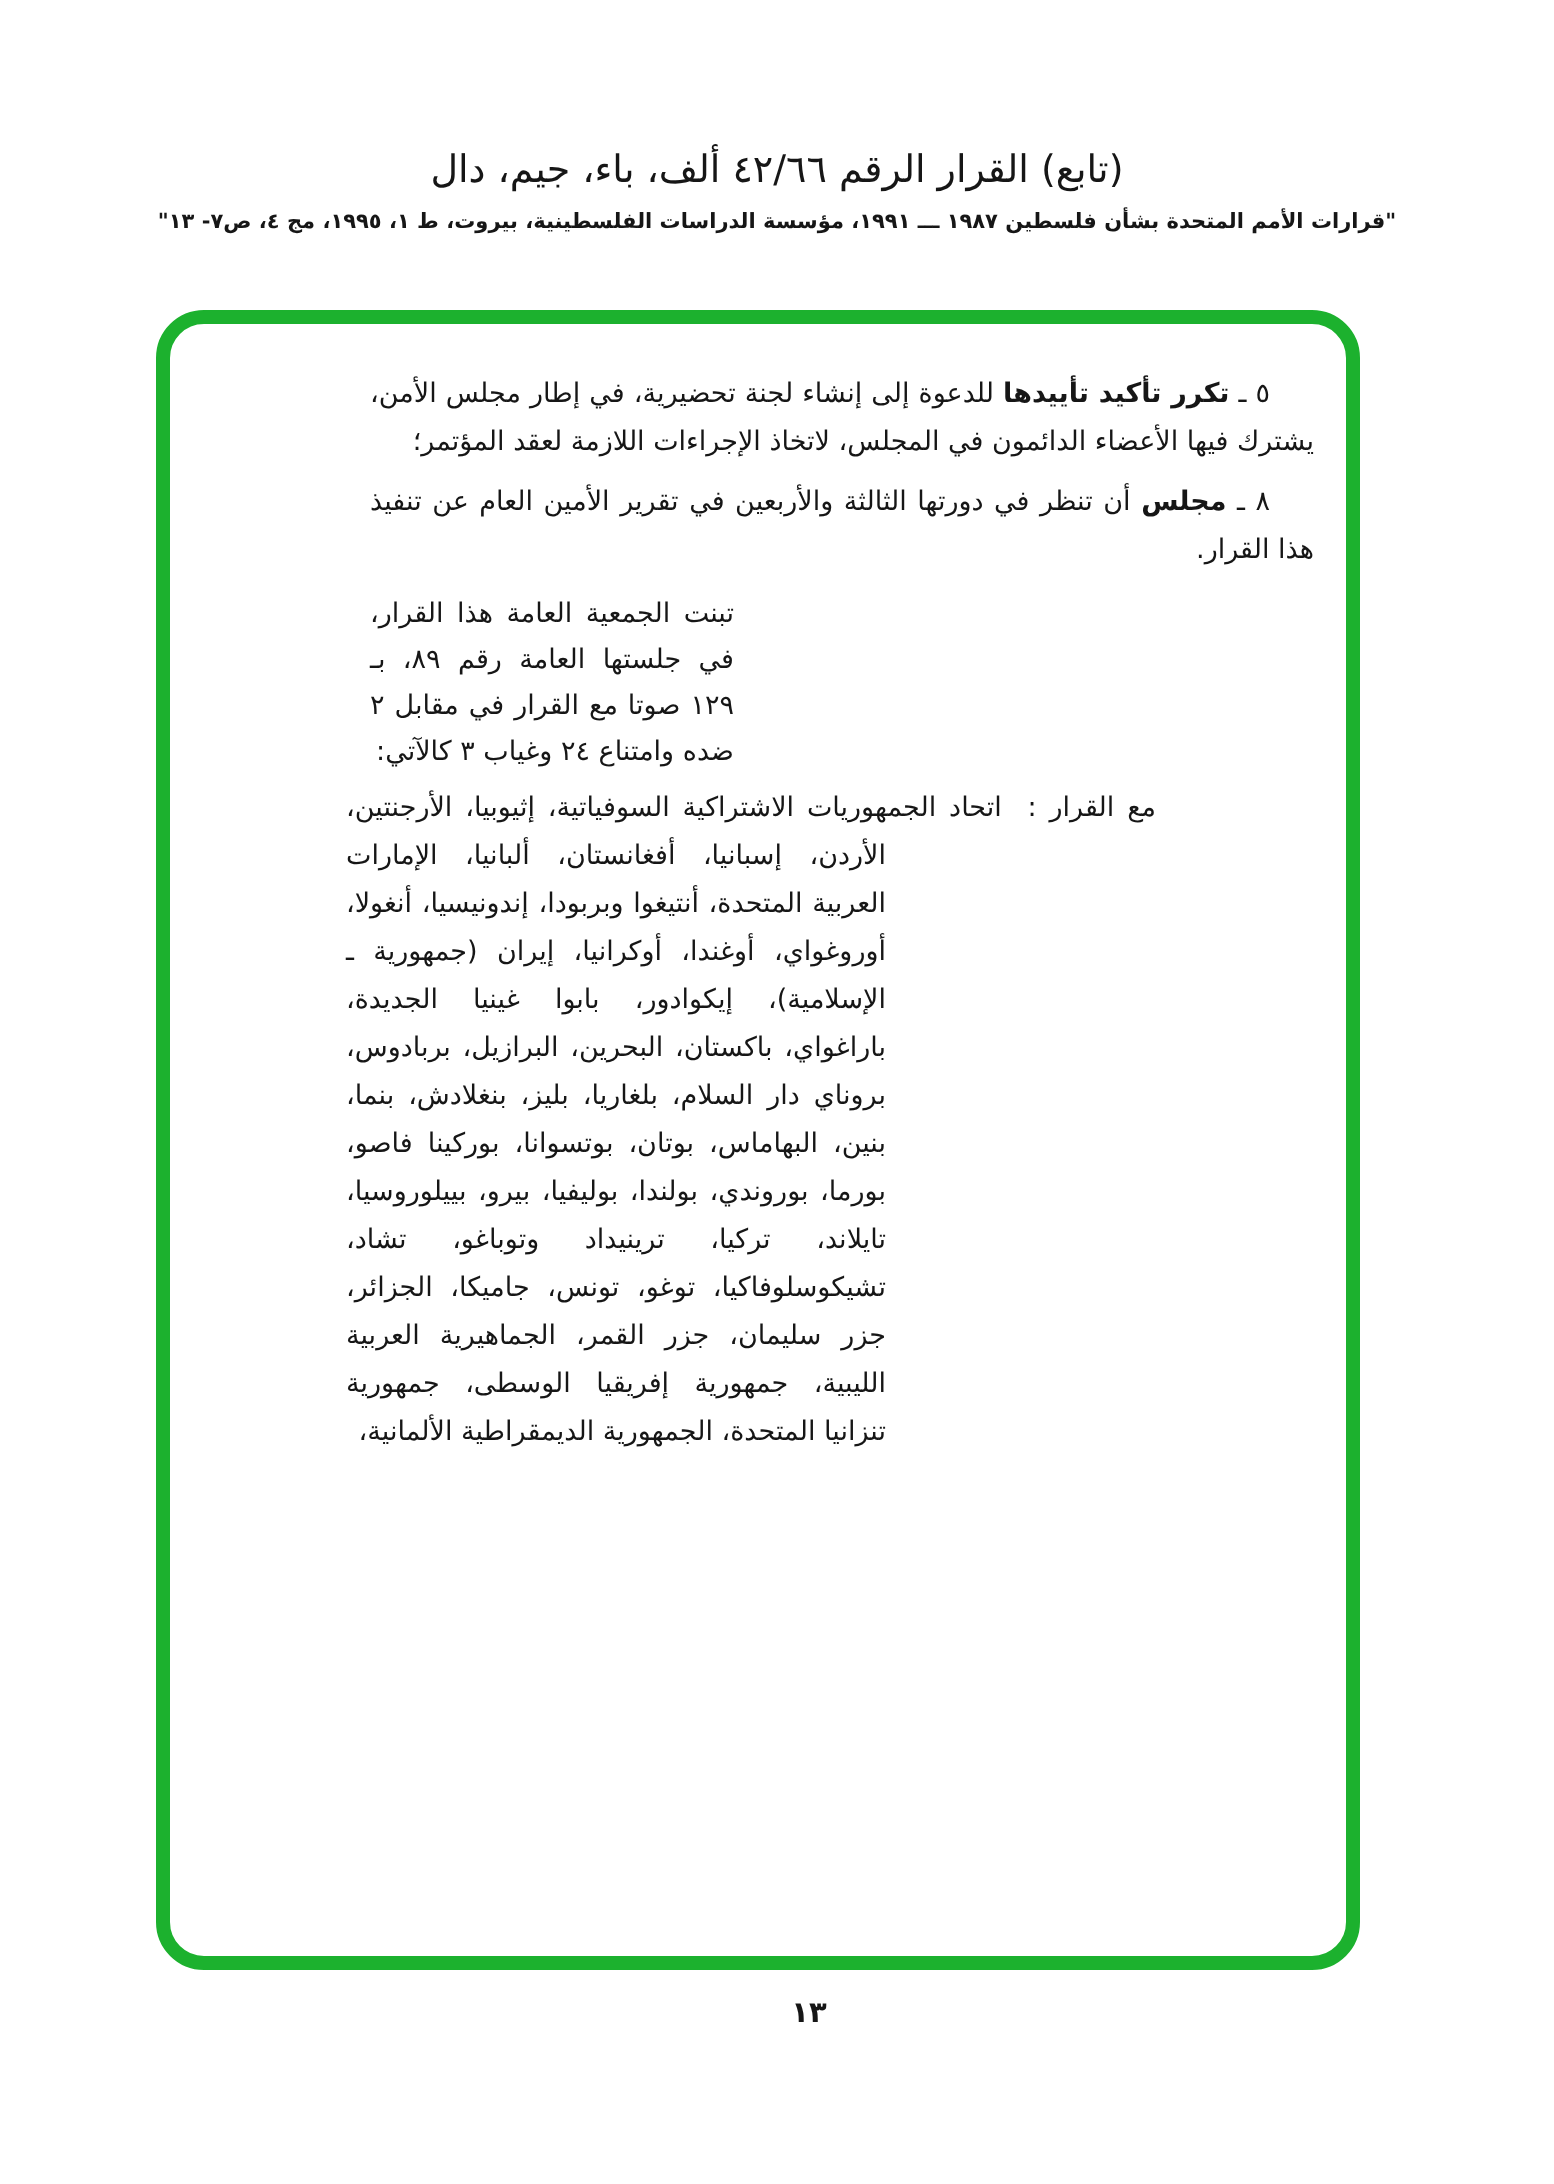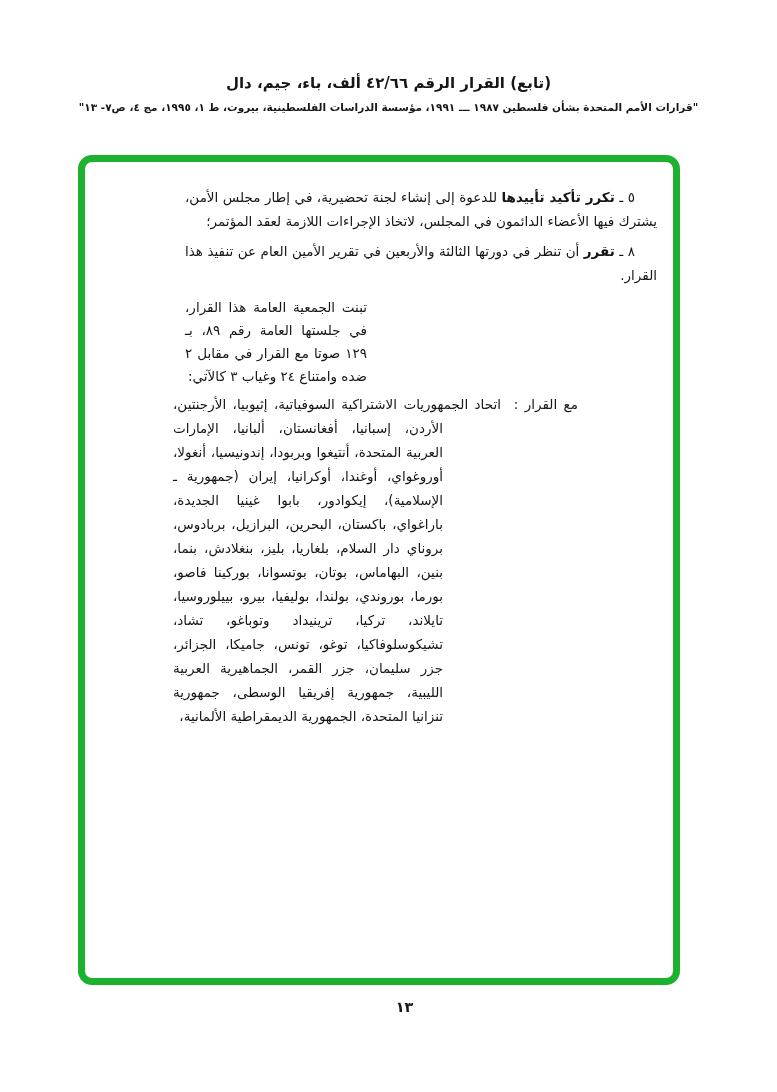--- a/index.html
+++ b/index.html
@@ -16,36 +16,36 @@
     direction: rtl;
   }
   
   .page-header {
     position: absolute;
     top: 74px; left: 0;
     width: 777px;
     text-align: center;
   }
   .header-title {
-    font-size: 15px;
-    font-weight: bold;
+    font-size: 19px;
+    font-weight: normal;
     letter-spacing: 0.2px;
   }
   .header-citation {
     margin-top: 9px;
     font-size: 10.5px;
     font-weight: bold;
   }
   
   .green-box {
     position: absolute;
     left: 78px; top: 155px;
     width: 588px; height: 816px;
     border: 7px solid #1cb12e;
-    border-radius: 14px;
+    border-radius: 24px;
     background: #ffffff;
   }
   .box-content {
     direction: rtl;
     padding: 23px 16px 0 100px;
     font-size: 13.5px;
     line-height: 24px;
   }
   .body-para {
     margin: 0 0 6px 0;
@@ -93,21 +93,21 @@
     <div class="header-citation">"قرارات الأمم المتحدة بشأن فلسطين ١٩٨٧ ـــ ١٩٩١، مؤسسة الدراسات الفلسطينية، بيروت، ط ١، ١٩٩٥، مج ٤، ص٧- ١٣"</div>
   </div>
 
   <div class="green-box">
     <div class="box-content">
 
       <p class="body-para"><span>٥ ـ </span><span class="para-lead">تكرر تأكيد تأييدها</span><span> للدعوة إلى إنشاء لجنة تحضيرية، في إطار مجلس الأمن، يشترك فيها الأعضاء الدائمون في المجلس، لاتخاذ الإجراءات اللازمة لعقد المؤتمر؛</span></p>
 
 
 
-      <p class="body-para"><span>٨ ـ </span><span class="para-lead">تقرر</span><span> أن تنظر في دورتها الثالثة والأربعين في تقرير الأمين العام عن تنفيذ هذا القرار.</span></p>
+      <p class="body-para"><span>٨ ـ </span><span class="para-lead">مجلس</span><span> أن تنظر في دورتها الثالثة والأربعين في تقرير الأمين العام عن تنفيذ هذا القرار.</span></p>
 
       <div class="adoption-note">تبنت الجمعية العامة هذا القرار، في جلستها العامة رقم ٨٩، بـ ١٢٩ صوتا مع القرار في مقابل ٢ ضده وامتناع ٢٤ وغياب ٣ كالآتي:</div>
 
       <div class="vote-block"><span class="vote-label">مع القرار :  </span><span>اتحاد الجمهوريات الاشتراكية السوفياتية، إثيوبيا، الأرجنتين، الأردن، إسبانيا، أفغانستان، ألبانيا، الإمارات العربية المتحدة، أنتيغوا وبربودا، إندونيسيا، أنغولا، أوروغواي، أوغندا، أوكرانيا، إيران (جمهورية ـ الإسلامية)، إيكوادور، بابوا غينيا الجديدة، باراغواي، باكستان، البحرين، البرازيل، بربادوس، بروناي دار السلام، بلغاريا، بليز، بنغلادش، بنما، بنين، البهاماس، بوتان، بوتسوانا، بوركينا فاصو، بورما، بوروندي، بولندا، بوليفيا، بيرو، بييلوروسيا، تايلاند، تركيا، ترينيداد وتوباغو، تشاد، تشيكوسلوفاكيا، توغو، تونس، جاميكا، الجزائر، جزر سليمان، جزر القمر، الجماهيرية العربية الليبية، جمهورية إفريقيا الوسطى، جمهورية تنزانيا المتحدة، الجمهورية الديمقراطية الألمانية،</span></div>
 
     </div>
   </div>
 
   <div class="page-number">١٣</div>
 

